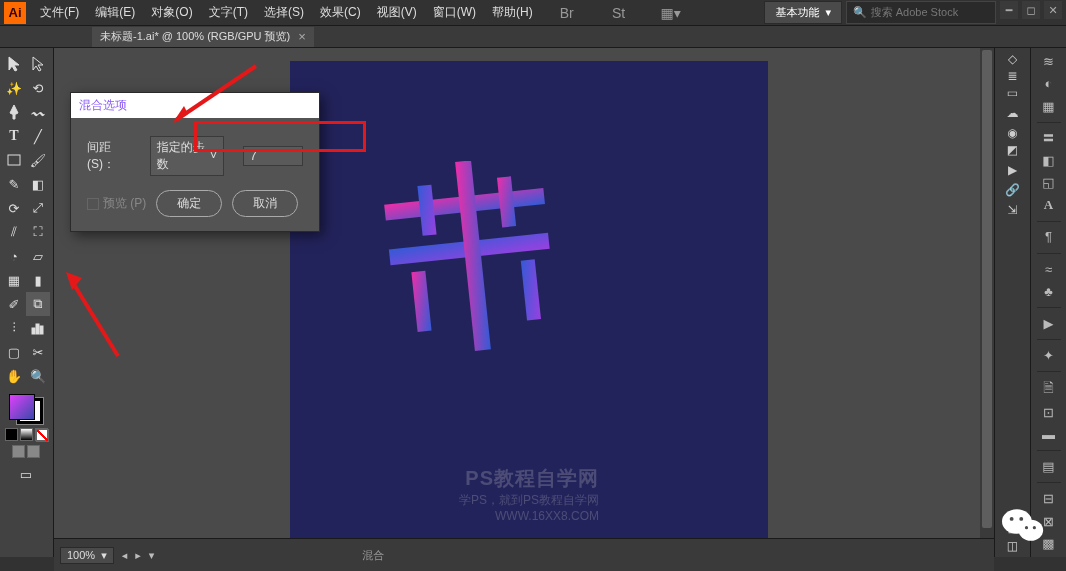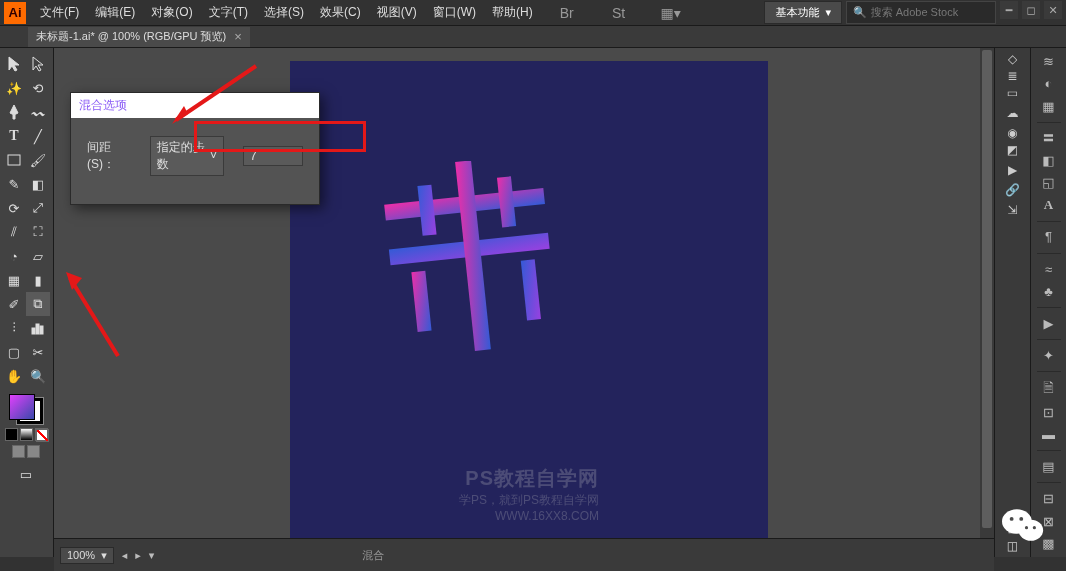--- a/index.html
+++ b/index.html
@@ -9,21 +9,21 @@
 .menubar{height:26px;background:#323232;display:flex;align-items:center;padding:0 4px;border-bottom:1px solid #1a1a1a}
 .ai-logo{width:22px;height:22px;background:#ff6b00;color:#310000;font-weight:bold;font-size:13px;display:flex;align-items:center;justify-content:center;border-radius:0;margin-right:6px}
 .menu-item{padding:4px 8px;color:#ddd;cursor:pointer}
 .menu-icon{width:22px;height:20px;margin:0 15px;display:flex;align-items:center;justify-content:center;color:#999;font-size:14px}
 .menu-right{margin-left:auto;display:flex;gap:4px}
 .workspace-sel{background:#4a4a4a;color:#fff;padding:3px 10px;font-size:11px;border:1px solid #2a2a2a;display:flex;align-items:center;gap:6px}
 .search-box{background:#2a2a2a;border:1px solid #444;padding:2px 6px;width:150px;color:#777;font-size:11px;display:flex;align-items:center;gap:4px}
 .win-btn{width:18px;height:18px;background:#3a3a3a;color:#aaa;display:flex;align-items:center;justify-content:center;font-size:11px;cursor:pointer}
 
 
-.tabbar{height:22px;background:#3a3a3a;display:flex;align-items:center;padding-left:28px;border-bottom:1px solid #1a1a1a}
+.tabbar{height:22px;background:#3a3a3a;display:flex;align-items:center;padding-left:92px;border-bottom:1px solid #1a1a1a}
 .tab{background:#4a4a4a;padding:3px 8px;font-size:11px;color:#ddd;display:flex;align-items:center;gap:8px;height:20px}
 .tab-close{font-size:13px;color:#aaa;cursor:pointer}
 
 
 .workarea{position:absolute;top:48px;left:0;right:0;bottom:14px;display:flex}
 
 
 .ltoolbar{width:54px;background:#424242;display:flex;flex-wrap:wrap;padding:4px 2px;border-right:1px solid #1a1a1a;align-content:flex-start}
 .tool{width:24px;height:24px;display:flex;align-items:center;justify-content:center;color:#ddd;cursor:pointer;position:relative;font-size:13px}
 .tool.active{background:#5a5a5a}
@@ -284,20 +284,28 @@
   <div class="dlg-title">混合选项</div>
   <div class="dlg-body">
     <div class="dlg-row">
       <span class="dlg-label">间距 (S)：</span>
       <div class="dlg-select">
         <span>指定的步数</span>
         <span>˅</span>
       </div>
       <input class="dlg-input" value="7" style="">
     </div>
+    <div class="dlg-footer">
+      <div class="dlg-check">
+        <div class="dlg-check-box"></div>
+        <span>预览 (P)</span>
+      </div>
+      <button class="dlg-btn">确定</button>
+      <button class="dlg-btn">取消</button>
+    </div>
   </div>
 </div>
 
 <div class="red-box rb1"></div>
 <svg class="arrow" style="left:170px;top:62px;width:90px;height:66px">
     <path d="M86 4 L6 58" stroke="#e41818" stroke-width="4" fill="none"></path>
     <path d="M2 62 L18 52 L14 44 Z" fill="#e41818"></path>
   </svg>
 <svg class="arrow" style="left:62px;top:270px;width:60px;height:90px">
     <path d="M56 86 L8 8" stroke="#e41818" stroke-width="4" fill="none"></path>

